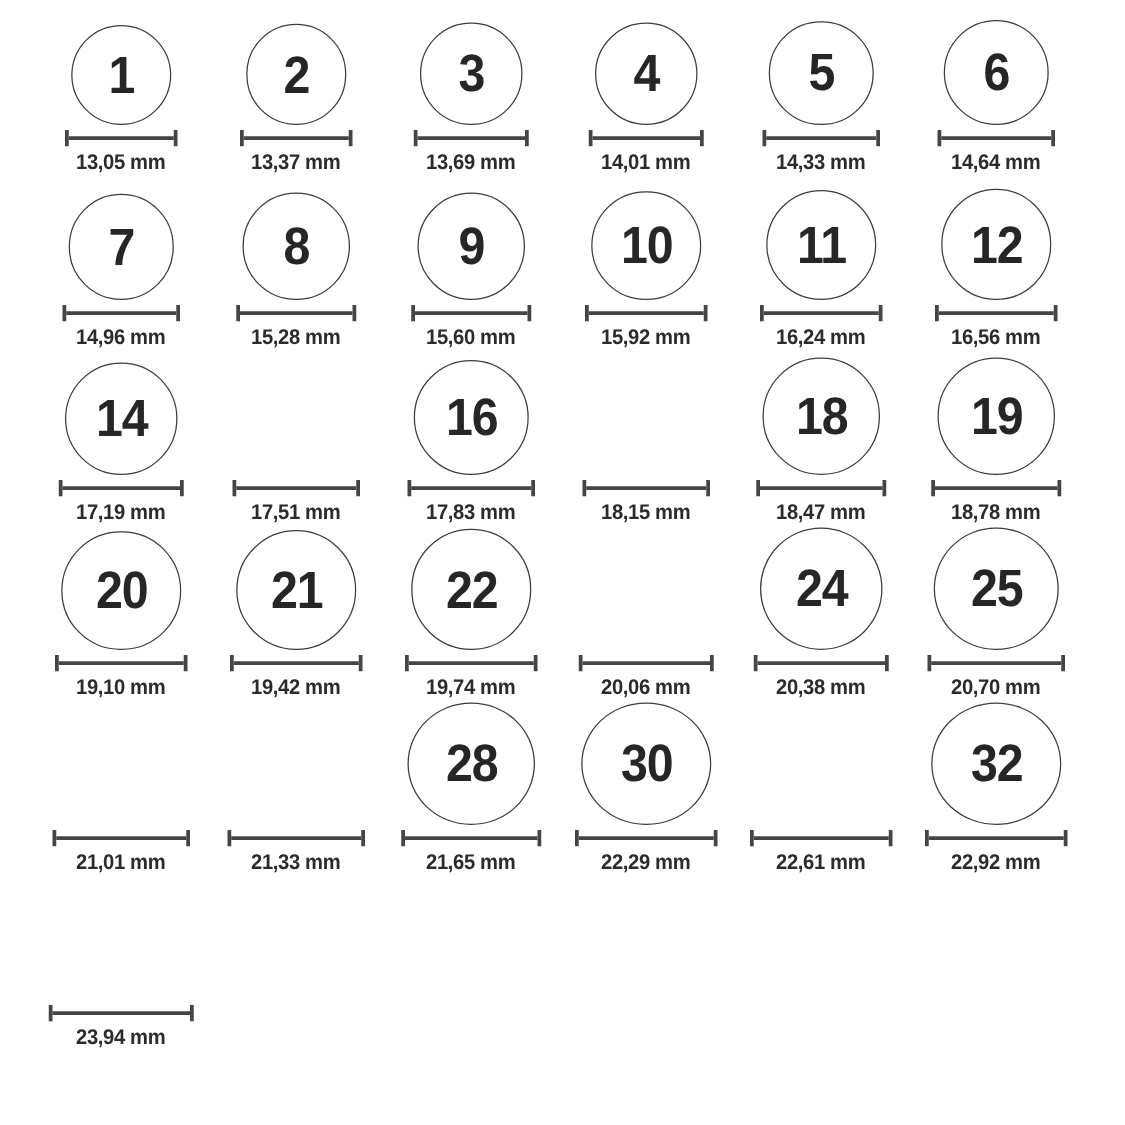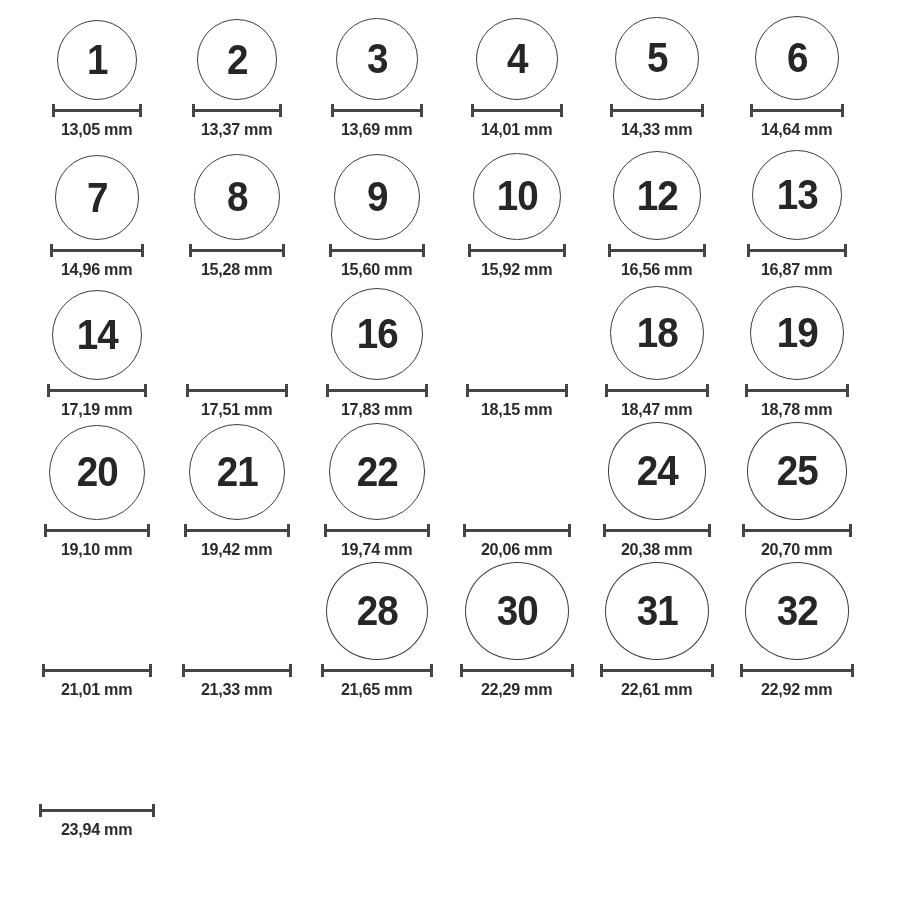--- a/index.html
+++ b/index.html
@@ -193,44 +193,44 @@
       <span class="num">10</span>
     </div>
     <div class="measure">
       <span class="tick"></span>
       <span class="mline"></span>
       <span class="tick"></span>
     </div>
     <div class="label">15,92 mm</div>
   </div>
 
+  <div class="cell" style="--d: 88px;">
+    <div class="circle">
+      <span class="num">11</span>
+    </div>
+    <div class="measure">
+      <span class="tick"></span>
+      <span class="mline"></span>
+      <span class="tick"></span>
+    </div>
+    <div class="label">16,24 mm</div>
+  </div>
 
   <div class="cell" style="--d: 88.8px;">
     <div class="circle">
       <span class="num">12</span>
     </div>
     <div class="measure">
       <span class="tick"></span>
       <span class="mline"></span>
       <span class="tick"></span>
     </div>
     <div class="label">16,56 mm</div>
   </div>
 
-  <div class="cell" style="--d: 89.6px;">
-    <div class="circle">
-      <span class="num">13</span>
-    </div>
-    <div class="measure">
-      <span class="tick"></span>
-      <span class="mline"></span>
-      <span class="tick"></span>
-    </div>
-    <div class="label">16,87 mm</div>
-  </div>
 
   <div class="cell" style="--d: 90.4px;">
     <div class="circle">
       <span class="num">14</span>
     </div>
     <div class="measure">
       <span class="tick"></span>
       <span class="mline"></span>
       <span class="tick"></span>
     </div>
@@ -397,23 +397,20 @@
     </div>
     <div class="measure">
       <span class="tick"></span>
       <span class="mline"></span>
       <span class="tick"></span>
     </div>
     <div class="label">22,29 mm</div>
   </div>
 
   <div class="cell" style="--d: 104px;">
-    <div class="circle">
-      <span class="num">31</span>
-    </div>
     <div class="measure">
       <span class="tick"></span>
       <span class="mline"></span>
       <span class="tick"></span>
     </div>
     <div class="label">22,61 mm</div>
   </div>
 
   <div class="cell" style="--d: 104.8px;">
     <div class="circle">

